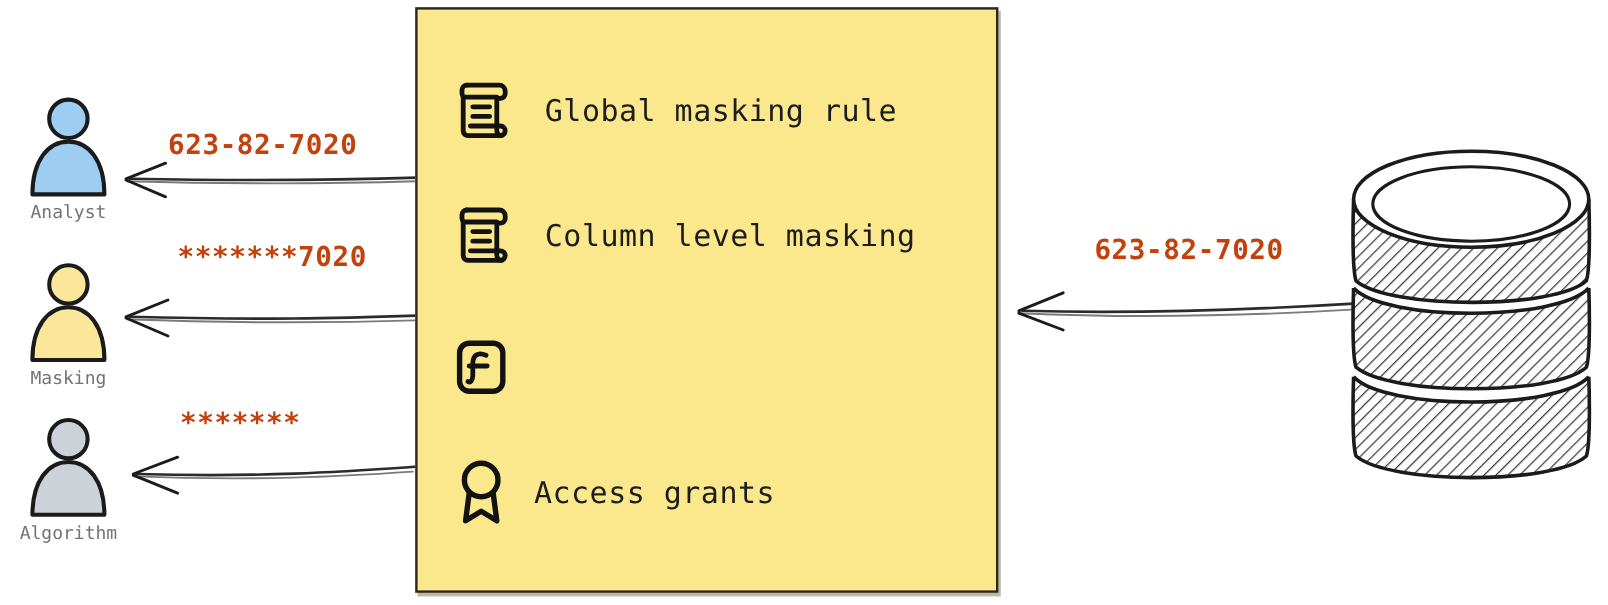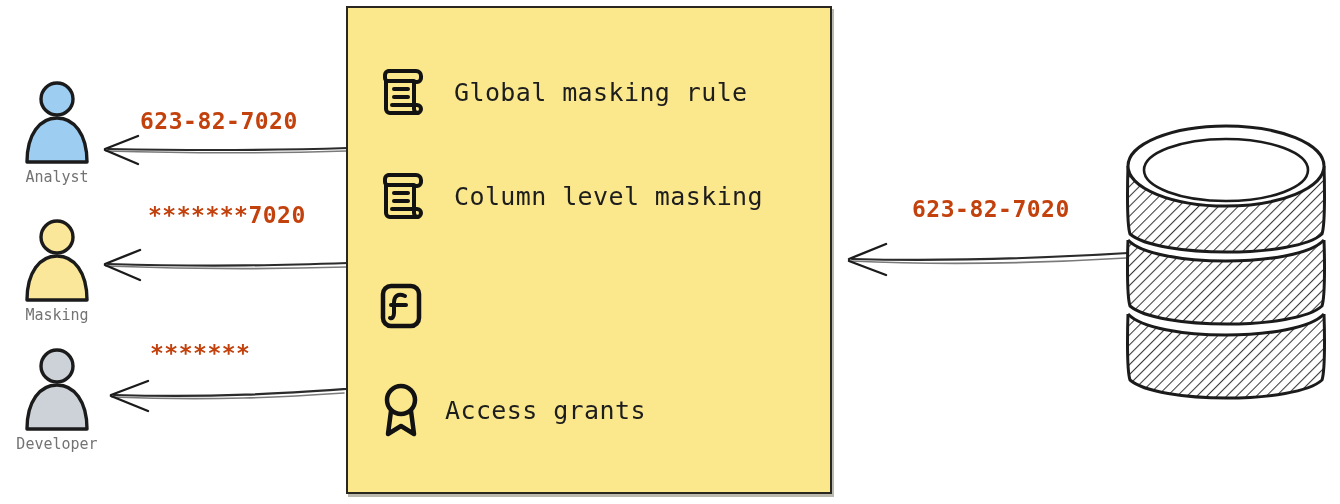--- a/index.html
+++ b/index.html
@@ -112,21 +112,21 @@
     <path d="M250 24 C186 26 116 27 10 23" fill="none" stroke="#7a7a7a" stroke-width="1.6" stroke-linecap="round"></path>
     <path d="M44 7 L9 21" fill="none" stroke="#1b1b1b" stroke-width="2.4" stroke-linecap="round"></path>
     <path d="M44 37 L9 22" fill="none" stroke="#1b1b1b" stroke-width="2.4" stroke-linecap="round"></path>
   </svg>
 
   <div class="actor" style="left:2px;top:345px;">
     <svg class="glyph" viewBox="0 0 76 92">
       <circle cx="38" cy="21" r="16" fill="#ccd2d8" stroke="#1b1b1b" stroke-width="3.4"></circle>
       <path d="M8 84 C8 56 21 40 38 40 C55 40 68 56 68 84 Z" fill="#ccd2d8" stroke="#1b1b1b" stroke-width="3.4" stroke-linejoin="round"></path>
     </svg>
-    <span class="name">Developer</span>
+    <span class="name">Algorithm</span>
   </div>
 
   <div class="flow-label" style="left:150px;top:340px;">*******</div>
 
   <svg class="arrow" style="left:100px;top:372px;" width="250" height="42">
     <path d="M246 17 C188 21 118 26 14 23" fill="none" stroke="#2b2b2b" stroke-width="2.2" stroke-linecap="round"></path>
     <path d="M244 21 C184 25 114 29 12 25" fill="none" stroke="#7a7a7a" stroke-width="1.6" stroke-linecap="round"></path>
     <path d="M48 9 L11 23" fill="none" stroke="#1b1b1b" stroke-width="2.4" stroke-linecap="round"></path>
     <path d="M48 39 L11 24" fill="none" stroke="#1b1b1b" stroke-width="2.4" stroke-linecap="round"></path>
   </svg>

